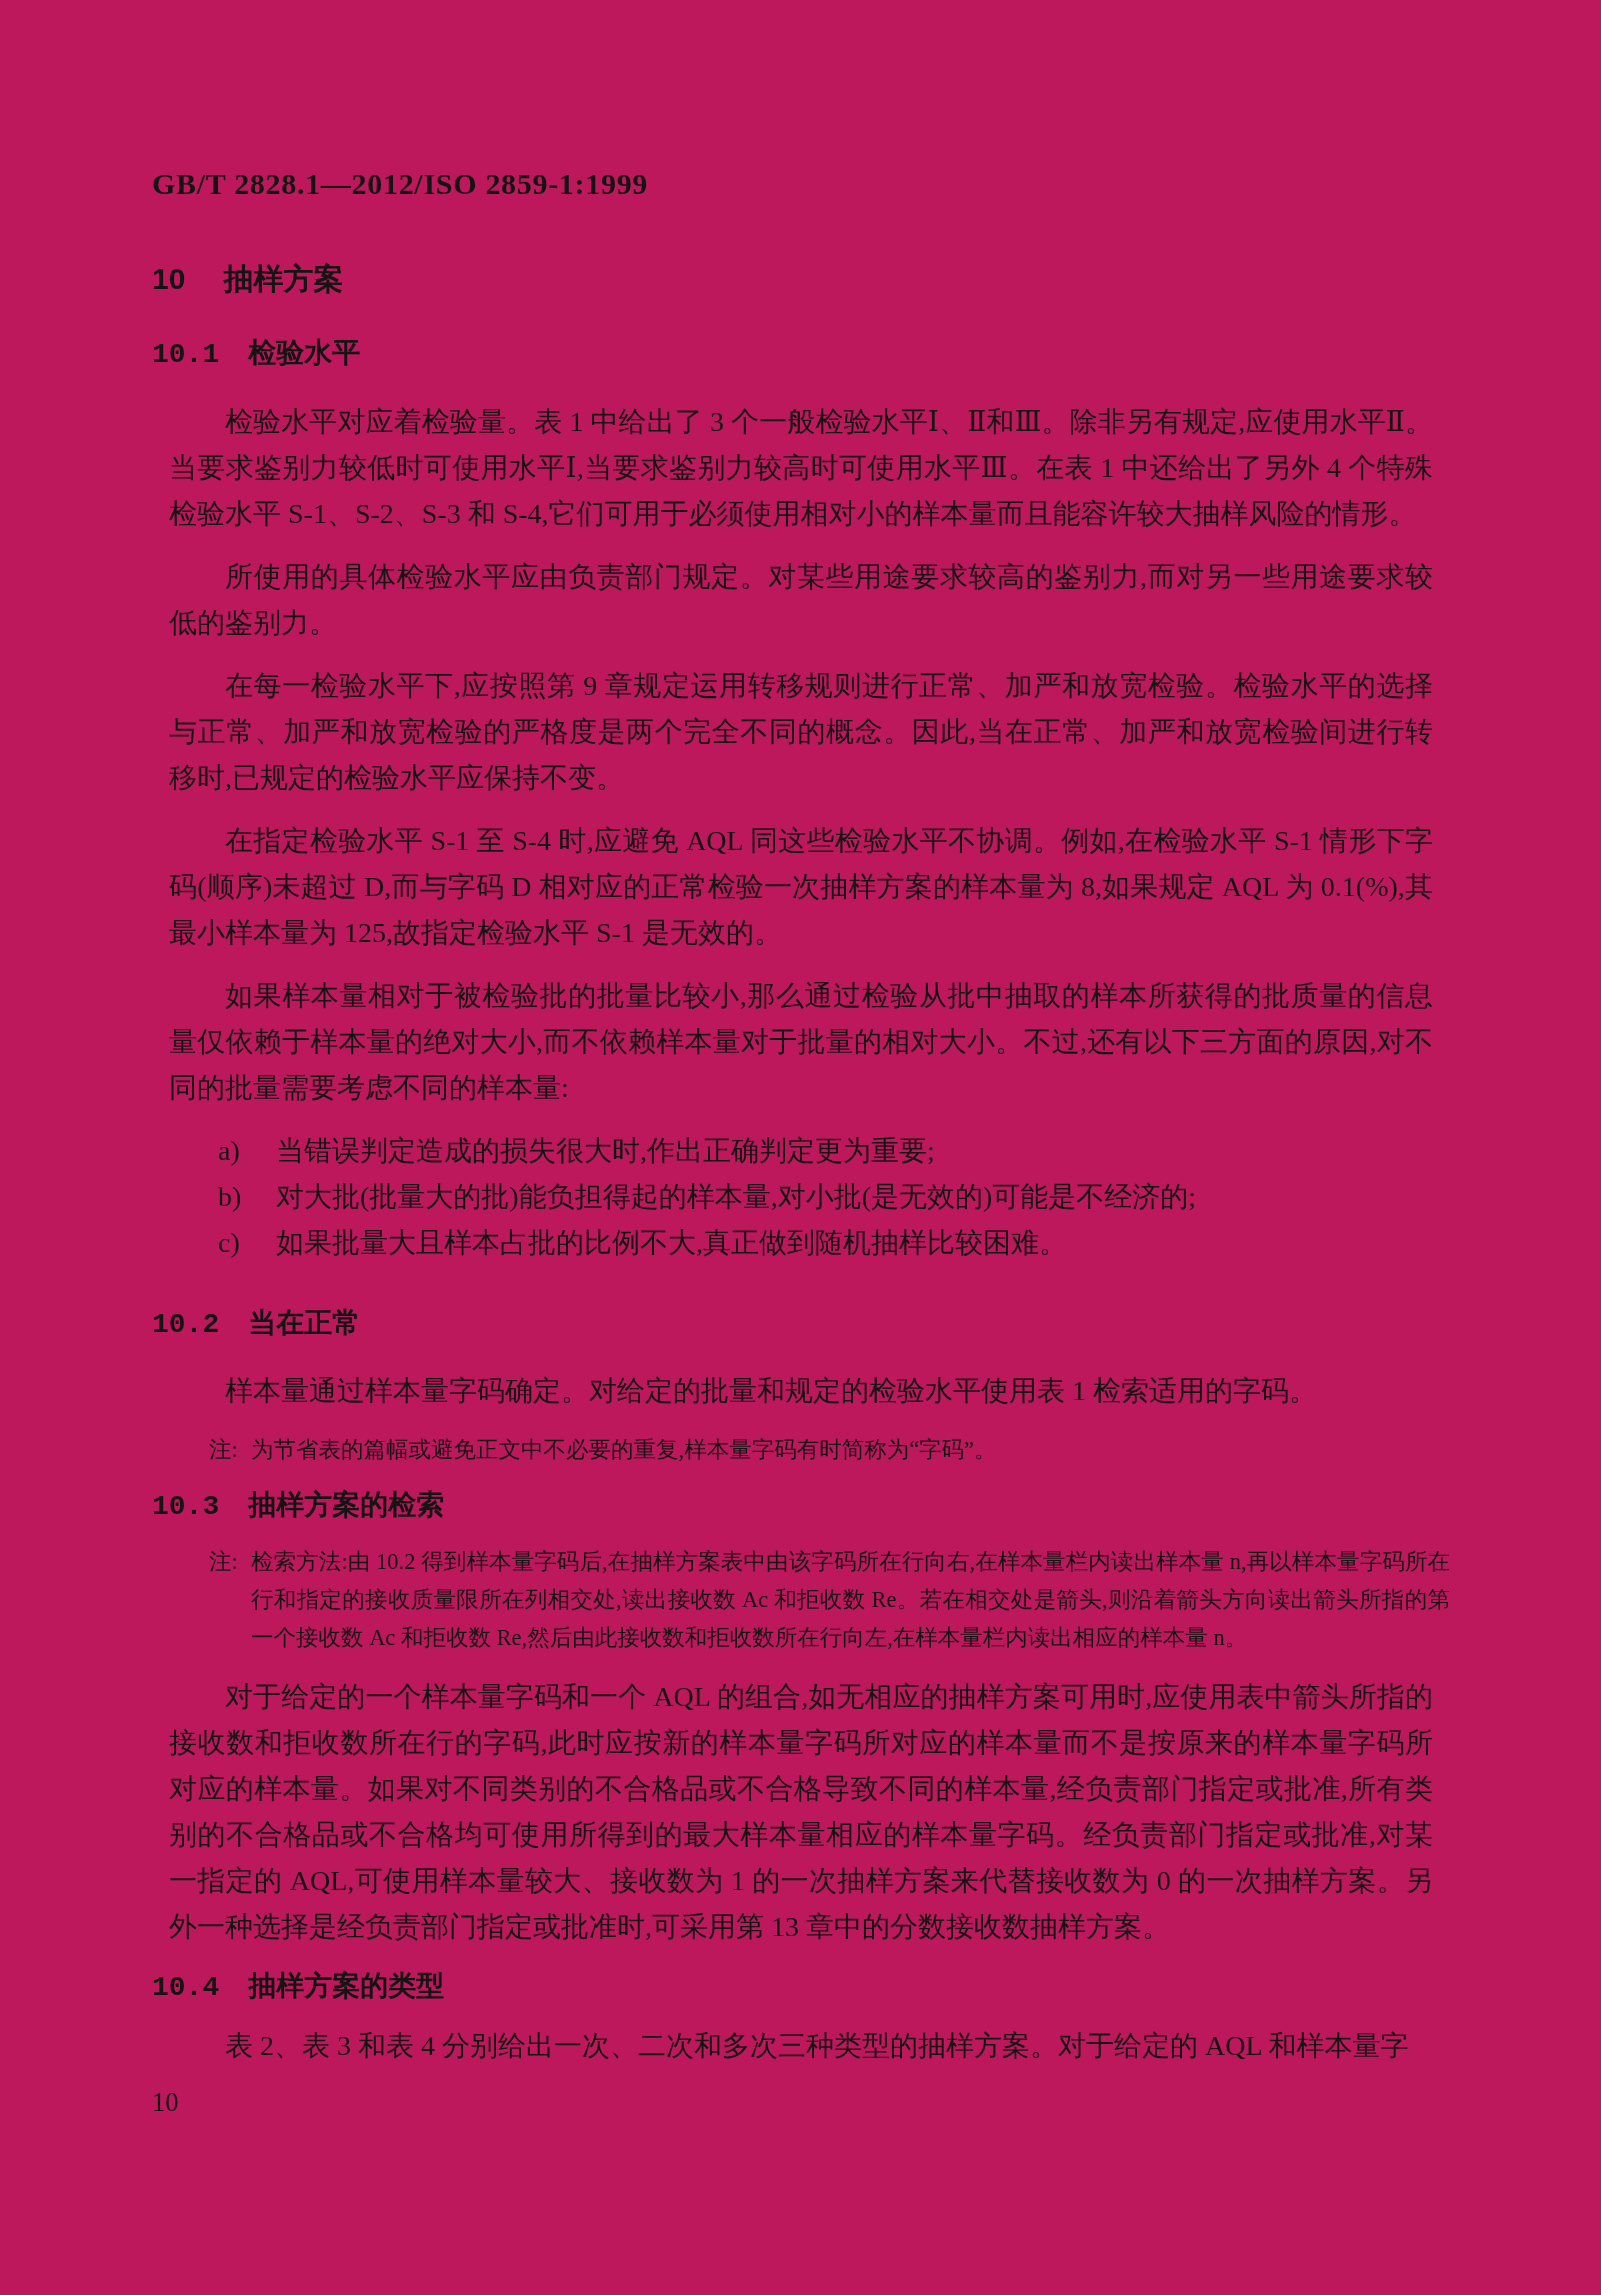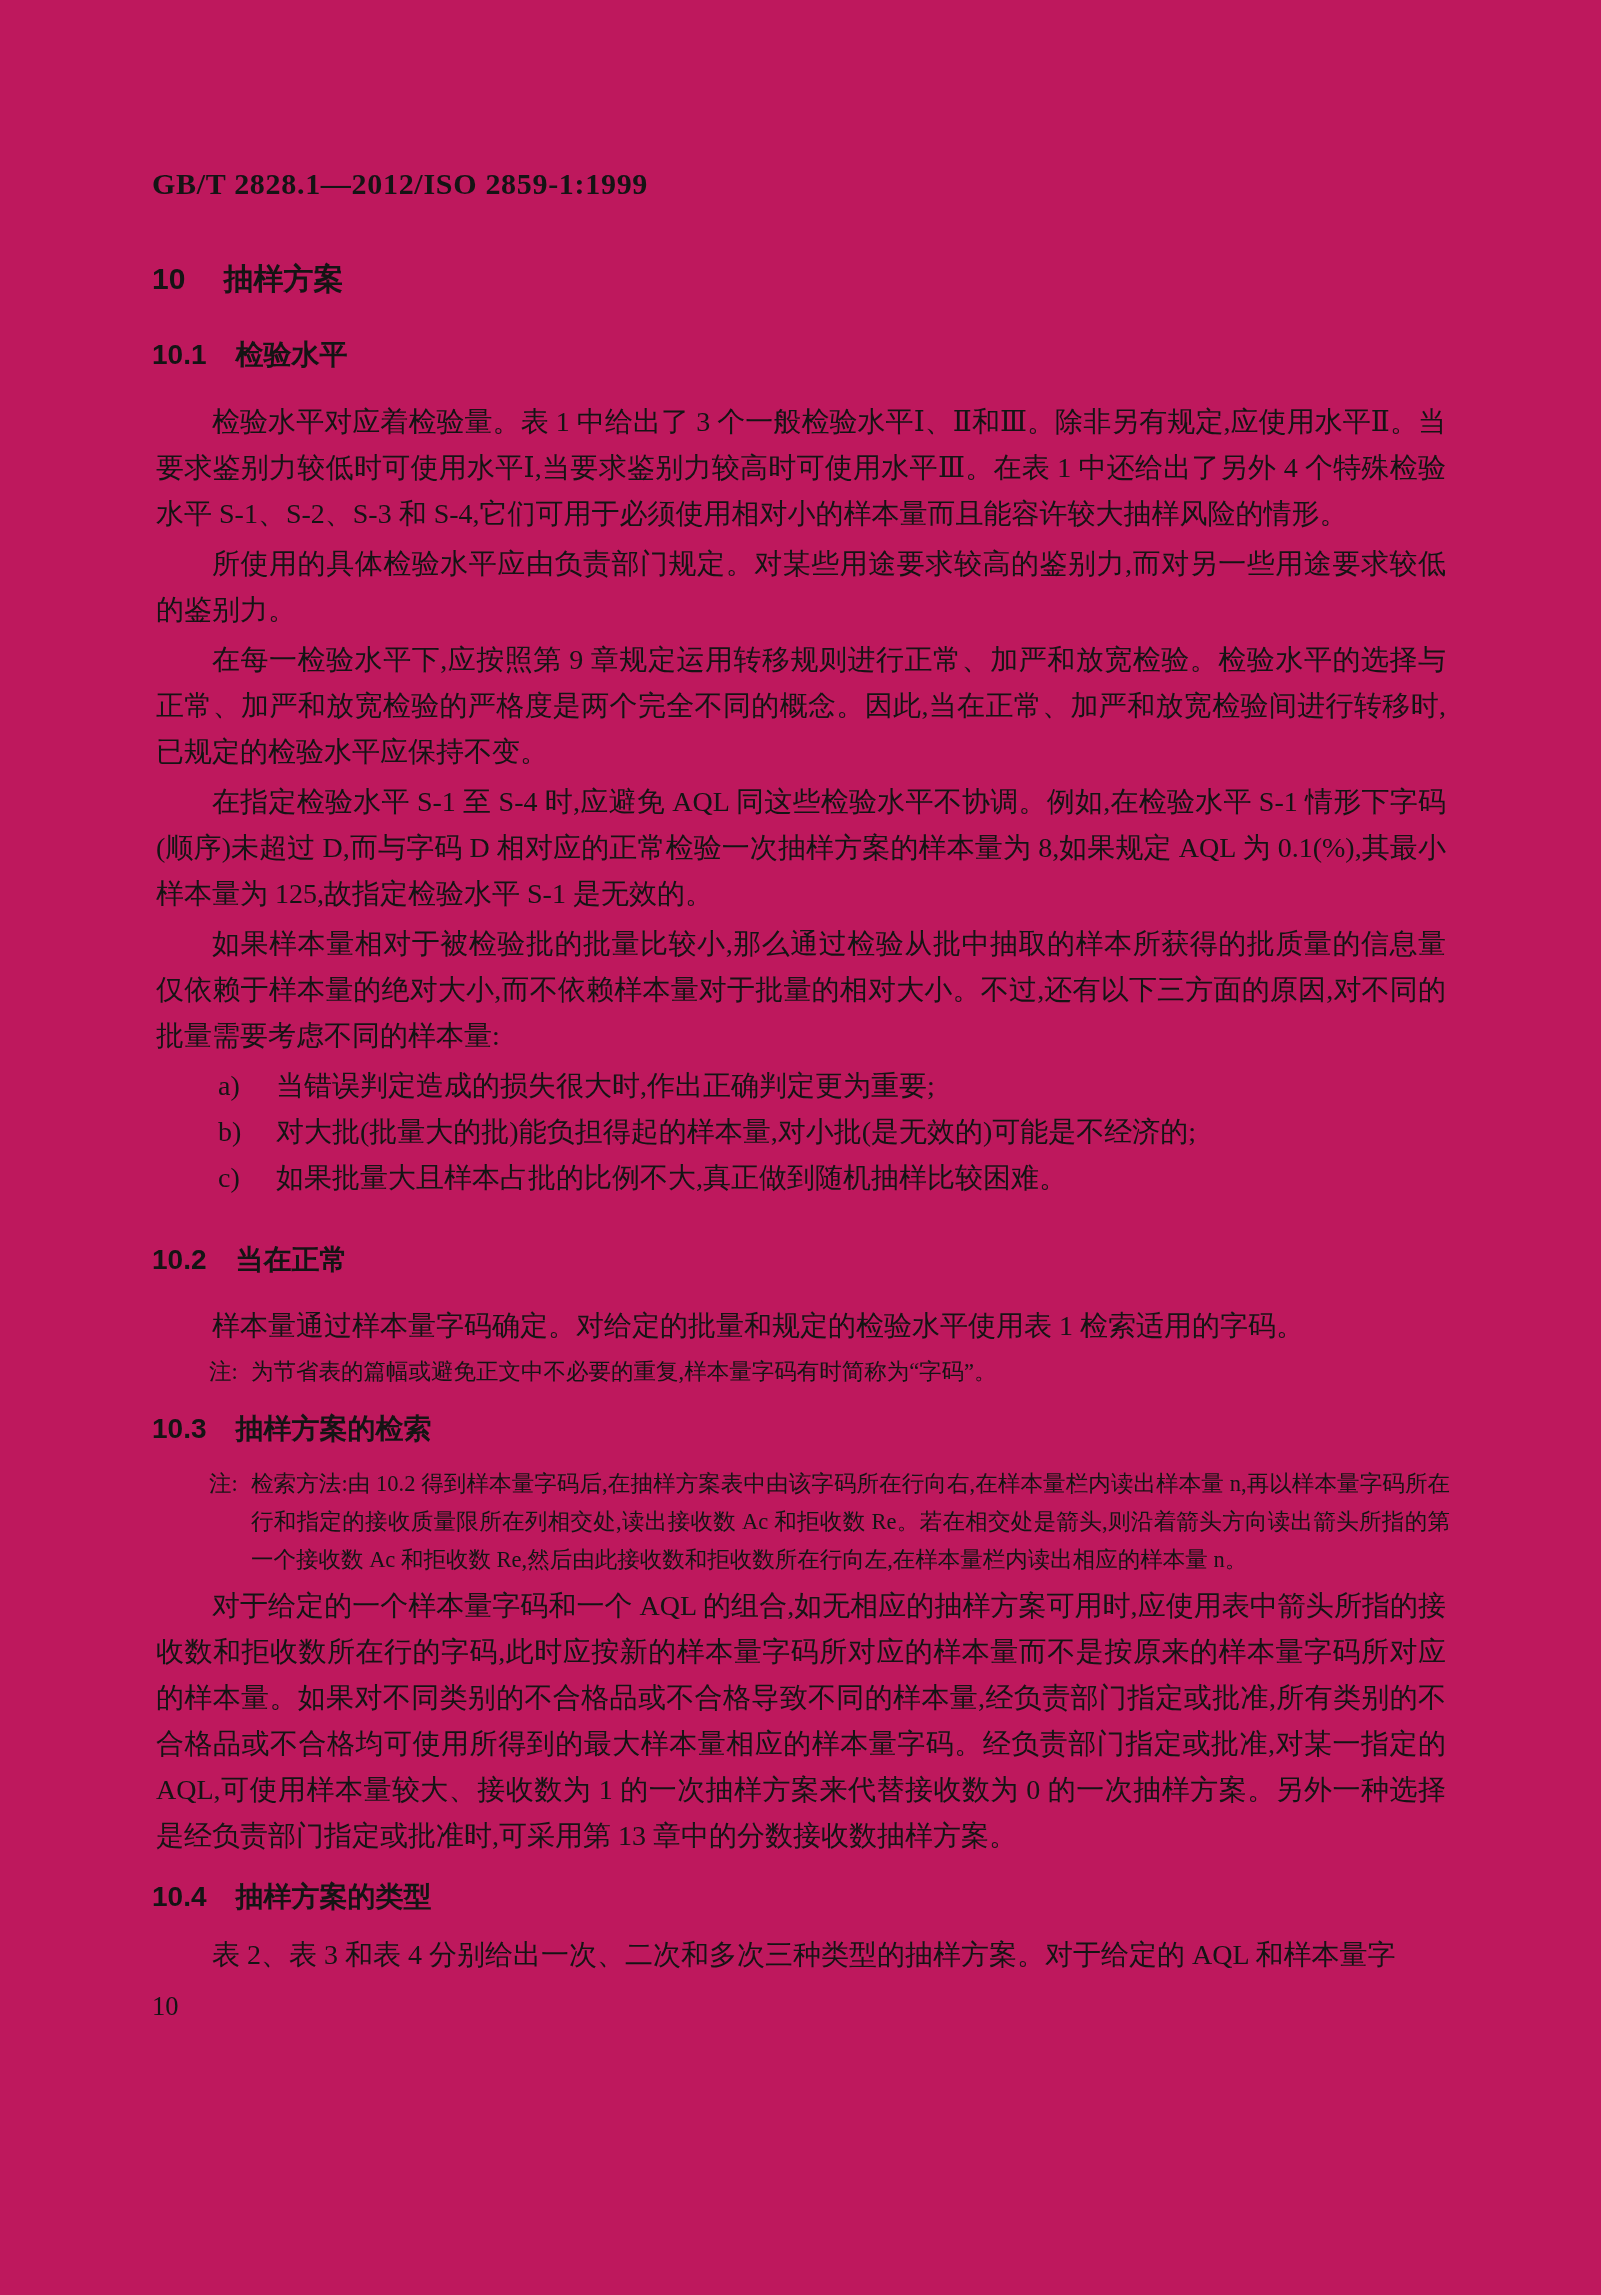--- a/index.html
+++ b/index.html
@@ -35,28 +35,28 @@
     font-family: "Liberation Sans", "DejaVu Sans", sans-serif;
     font-weight: bold;
     font-size: 30px;
     line-height: 34px;
   }
   .section-heading {
     display: flex;
     gap: 29px;
     margin-top: 42px;
     margin-bottom: 26.5px;
-    font-family: Liberation Sans, sans-serif;
+    font-family: Liberation Mono, monospace;
     font-weight: bold;
     font-size: 28px;
     line-height: 34px;
   }
   .section-heading.tight { margin-top: 21px; margin-bottom: 18.6px; }
   .body-par {
-    margin: 4px;
+    margin: 17px;
     font-size: 28px;
     line-height: 46px;
     text-align: justify;
     text-justify: inter-ideograph;
   }
   .indent { text-indent: 2em; }
   .list-item {
     display: flex;
     padding-left: 66px;
     font-size: 28px;

